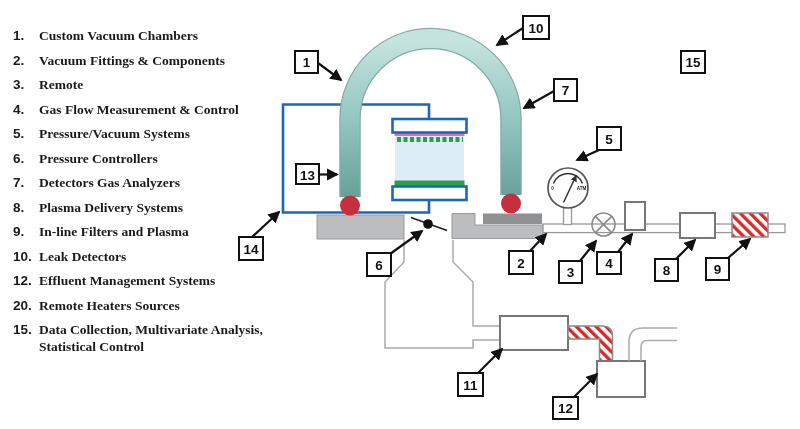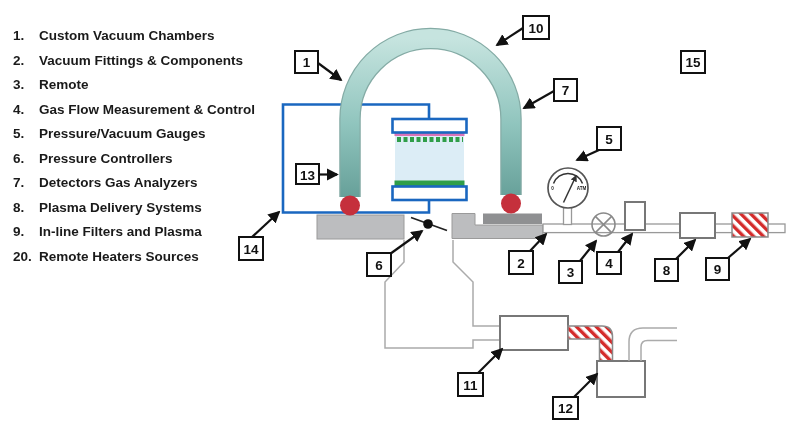--- a/index.html
+++ b/index.html
@@ -6,21 +6,21 @@
   body{
     width:800px;height:429px;background:#ffffff;position:relative;overflow:hidden;
     font-family:"Liberation Sans", sans-serif;
   }
   .legend{
     position:absolute;left:13px;top:27px;width:278px;
     color:#1a1a1a;font-weight:bold;font-size:13.5px;
   }
   .legend-row{display:flex;line-height:17px;margin-bottom:7.5px;}
   .legend-num{flex:0 0 26px;}
-  .legend-text{flex:1 1 auto;max-width:252px;}
+  .legend-text{flex:1 1 auto;max-width:252px;font-family:Liberation Serif, serif;}
   .diagram-svg{position:absolute;left:0;top:0;}
   
   .blue-line{stroke:var(--c-blue,#1a67c0);stroke-width:2.6;fill:none;}
   .plate{fill:#ffffff;stroke:var(--c-blue,#1a67c0);stroke-width:2.6;}
   .chamber-fill{fill:var(--c-chamber-fill,#dcedf6);}
   .pink{fill:var(--c-pink,#d873b8);}
   .greenfill{fill:var(--c-green,#2f9e49);}
   .dash{stroke:var(--c-green,#2f9e49);}
   .redport{fill:var(--c-red,#c5303c);}
   .tube-under{stroke:#84aba5;stroke-width:21.5;fill:none;}
@@ -53,41 +53,53 @@
     <div class="legend-row">
       <span class="legend-num">3.</span>
       <span class="legend-text">Remote</span>
     </div>
     <div class="legend-row">
       <span class="legend-num">4.</span>
       <span class="legend-text">Gas Flow Measurement &amp; Control</span>
     </div>
     <div class="legend-row">
       <span class="legend-num">5.</span>
-      <span class="legend-text">Pressure/Vacuum Gauges</span>
+      <span class="legend-text">Pressure/Vacuum Systems</span>
     </div>
     <div class="legend-row">
       <span class="legend-num">6.</span>
       <span class="legend-text">Pressure Controllers</span>
     </div>
     <div class="legend-row">
       <span class="legend-num">7.</span>
       <span class="legend-text">Detectors Gas Analyzers</span>
     </div>
     <div class="legend-row">
       <span class="legend-num">8.</span>
       <span class="legend-text">Plasma Delivery Systems</span>
     </div>
     <div class="legend-row">
       <span class="legend-num">9.</span>
       <span class="legend-text">In-line Filters and Plasma</span>
     </div>
     <div class="legend-row">
+      <span class="legend-num">10.</span>
+      <span class="legend-text">Leak Detectors</span>
+    </div>
+    <div class="legend-row">
+      <span class="legend-num">12.</span>
+      <span class="legend-text">Effluent Management Systems</span>
+    </div>
+    <div class="legend-row">
       <span class="legend-num">20.</span>
       <span class="legend-text">Remote Heaters Sources</span>
+    </div>
+    <div class="legend-row">
+      <span class="legend-num">15.</span>
+      <span class="legend-text">Data Collection, Multivariate Analysis, Statistical Control</span>
     </div>
   </div>
 
 <svg class="diagram-svg" width="800" height="429" viewBox="0 0 800 429">
   <defs>
     <linearGradient id="tealGrad" x1="0" y1="0" x2="0" y2="1">
       <stop offset="0" style="stop-color:var(--c-teal-light,#c6e4df)"></stop>
       <stop offset="0.55" style="stop-color:var(--c-teal-mid,#8fc4bd)"></stop>
       <stop offset="1" style="stop-color:var(--c-teal-dark,#67a099)"></stop>
     </linearGradient>

